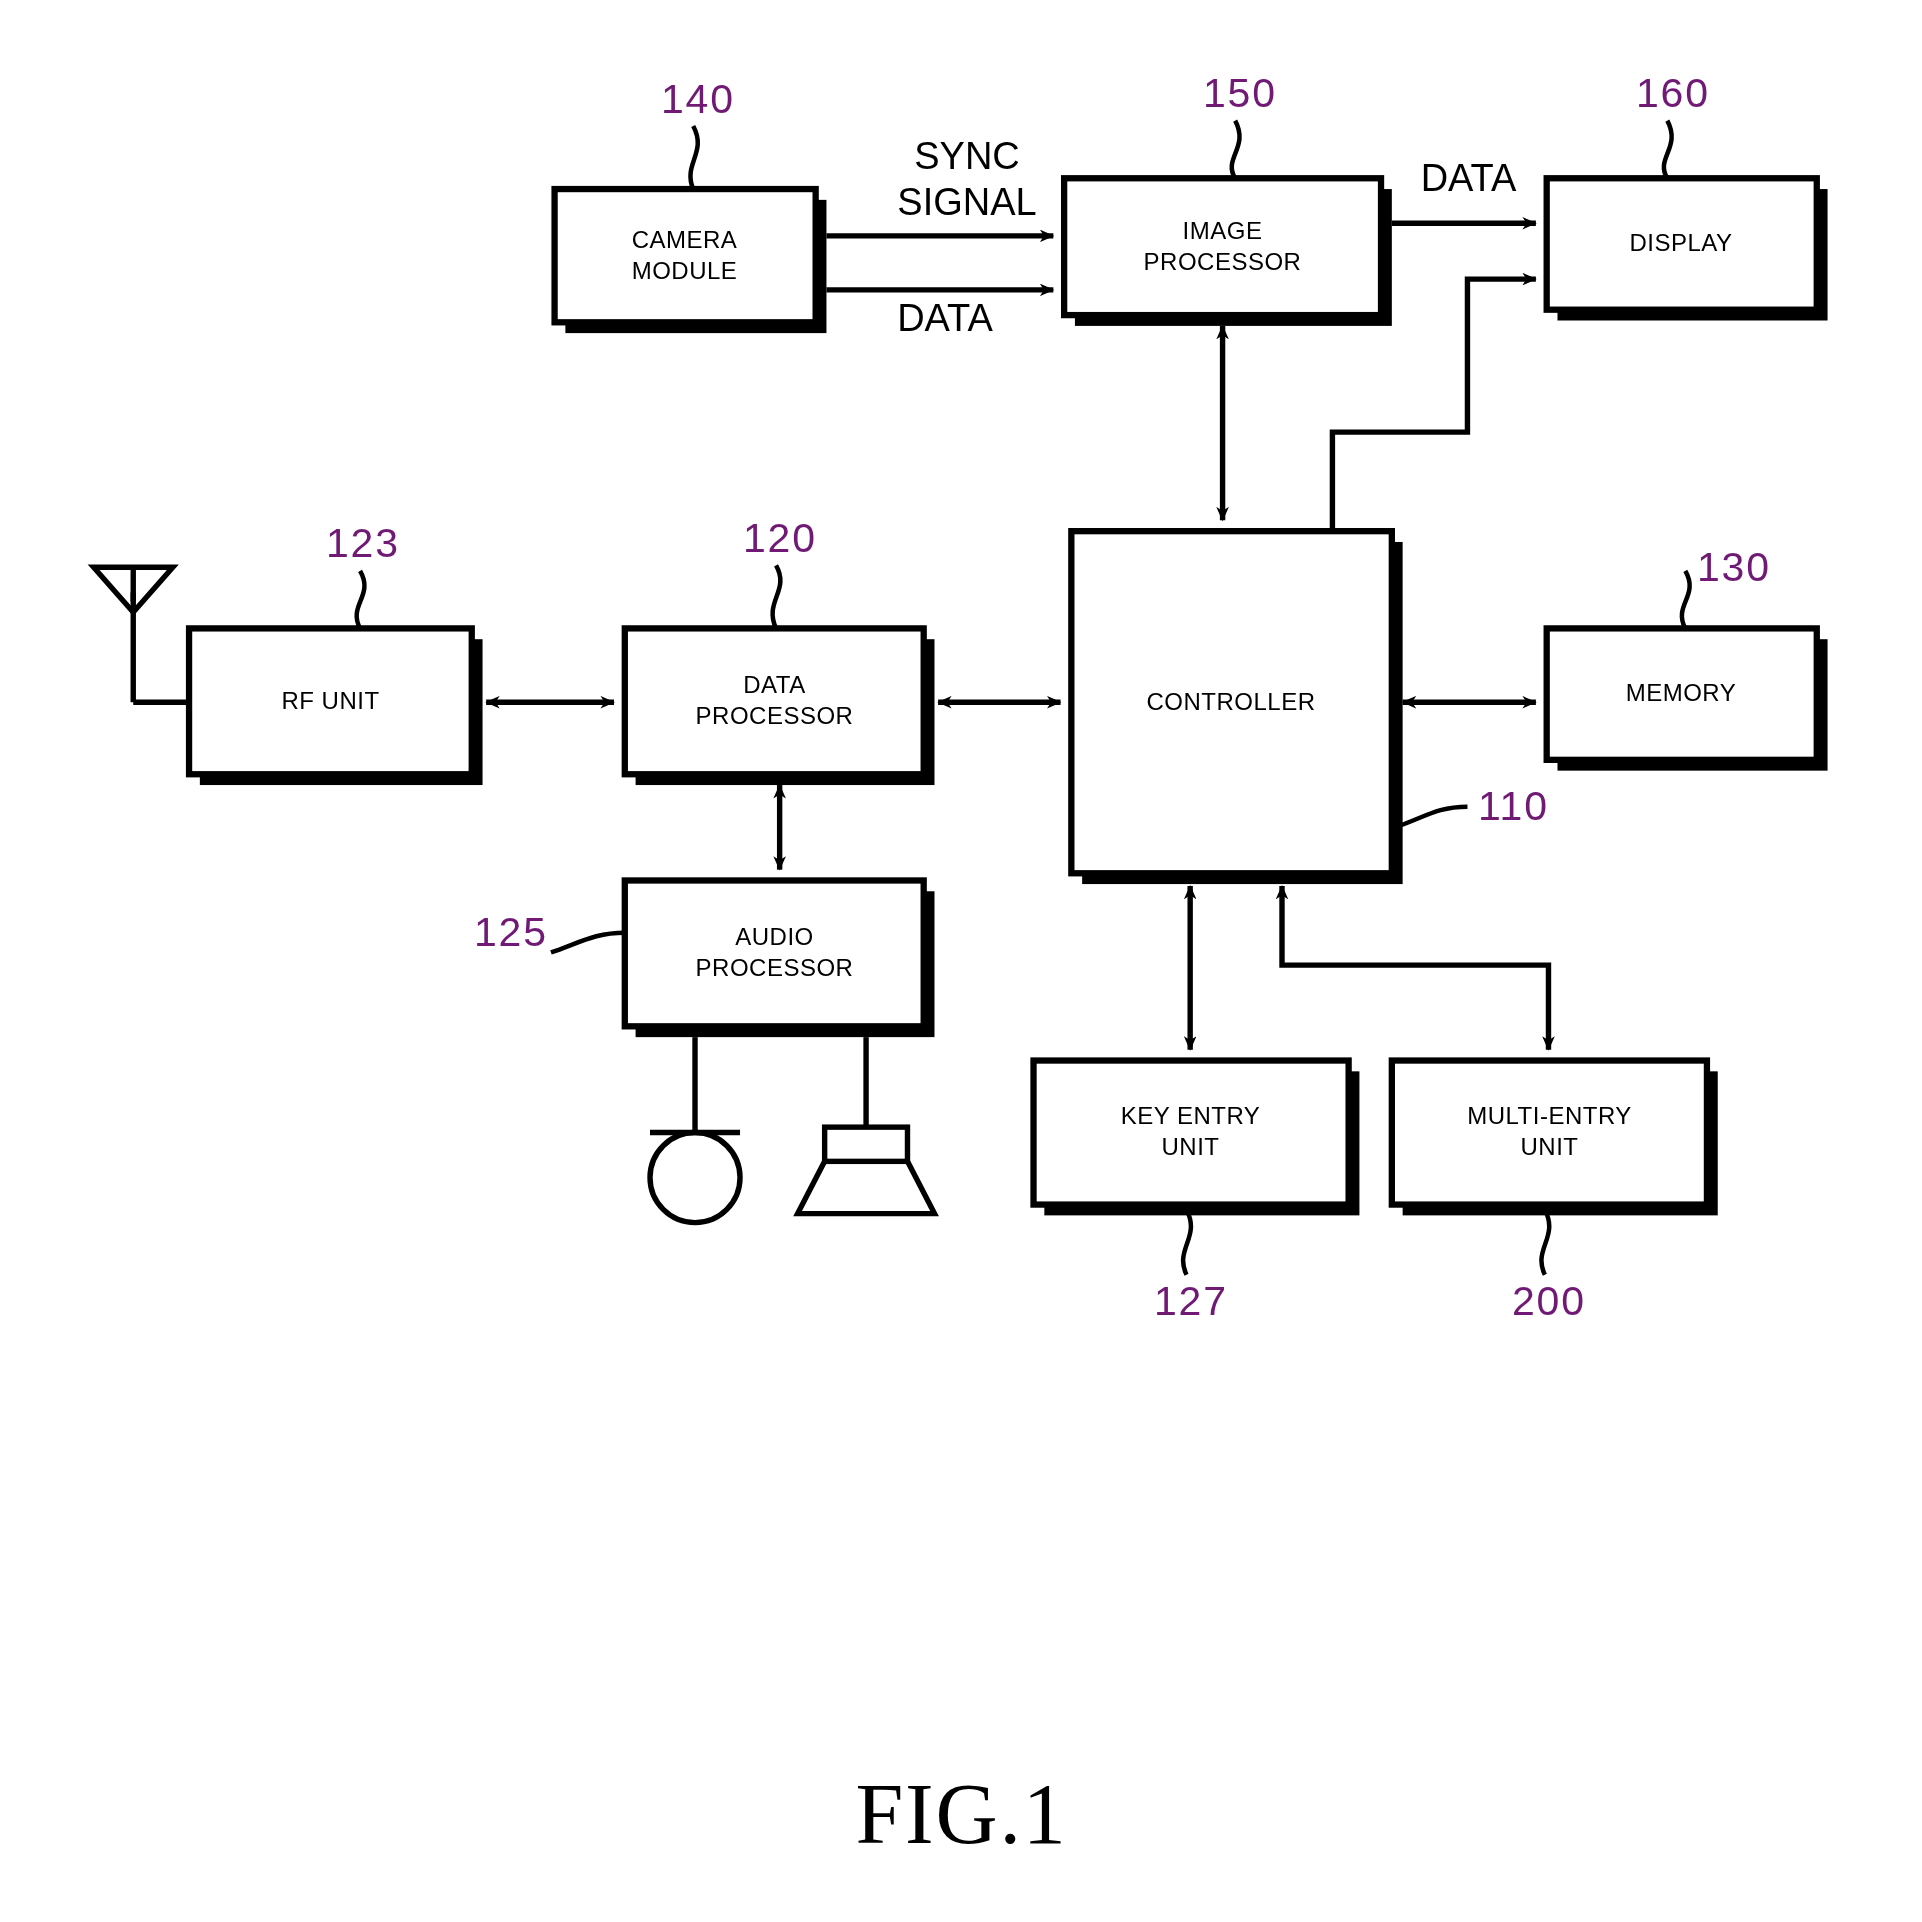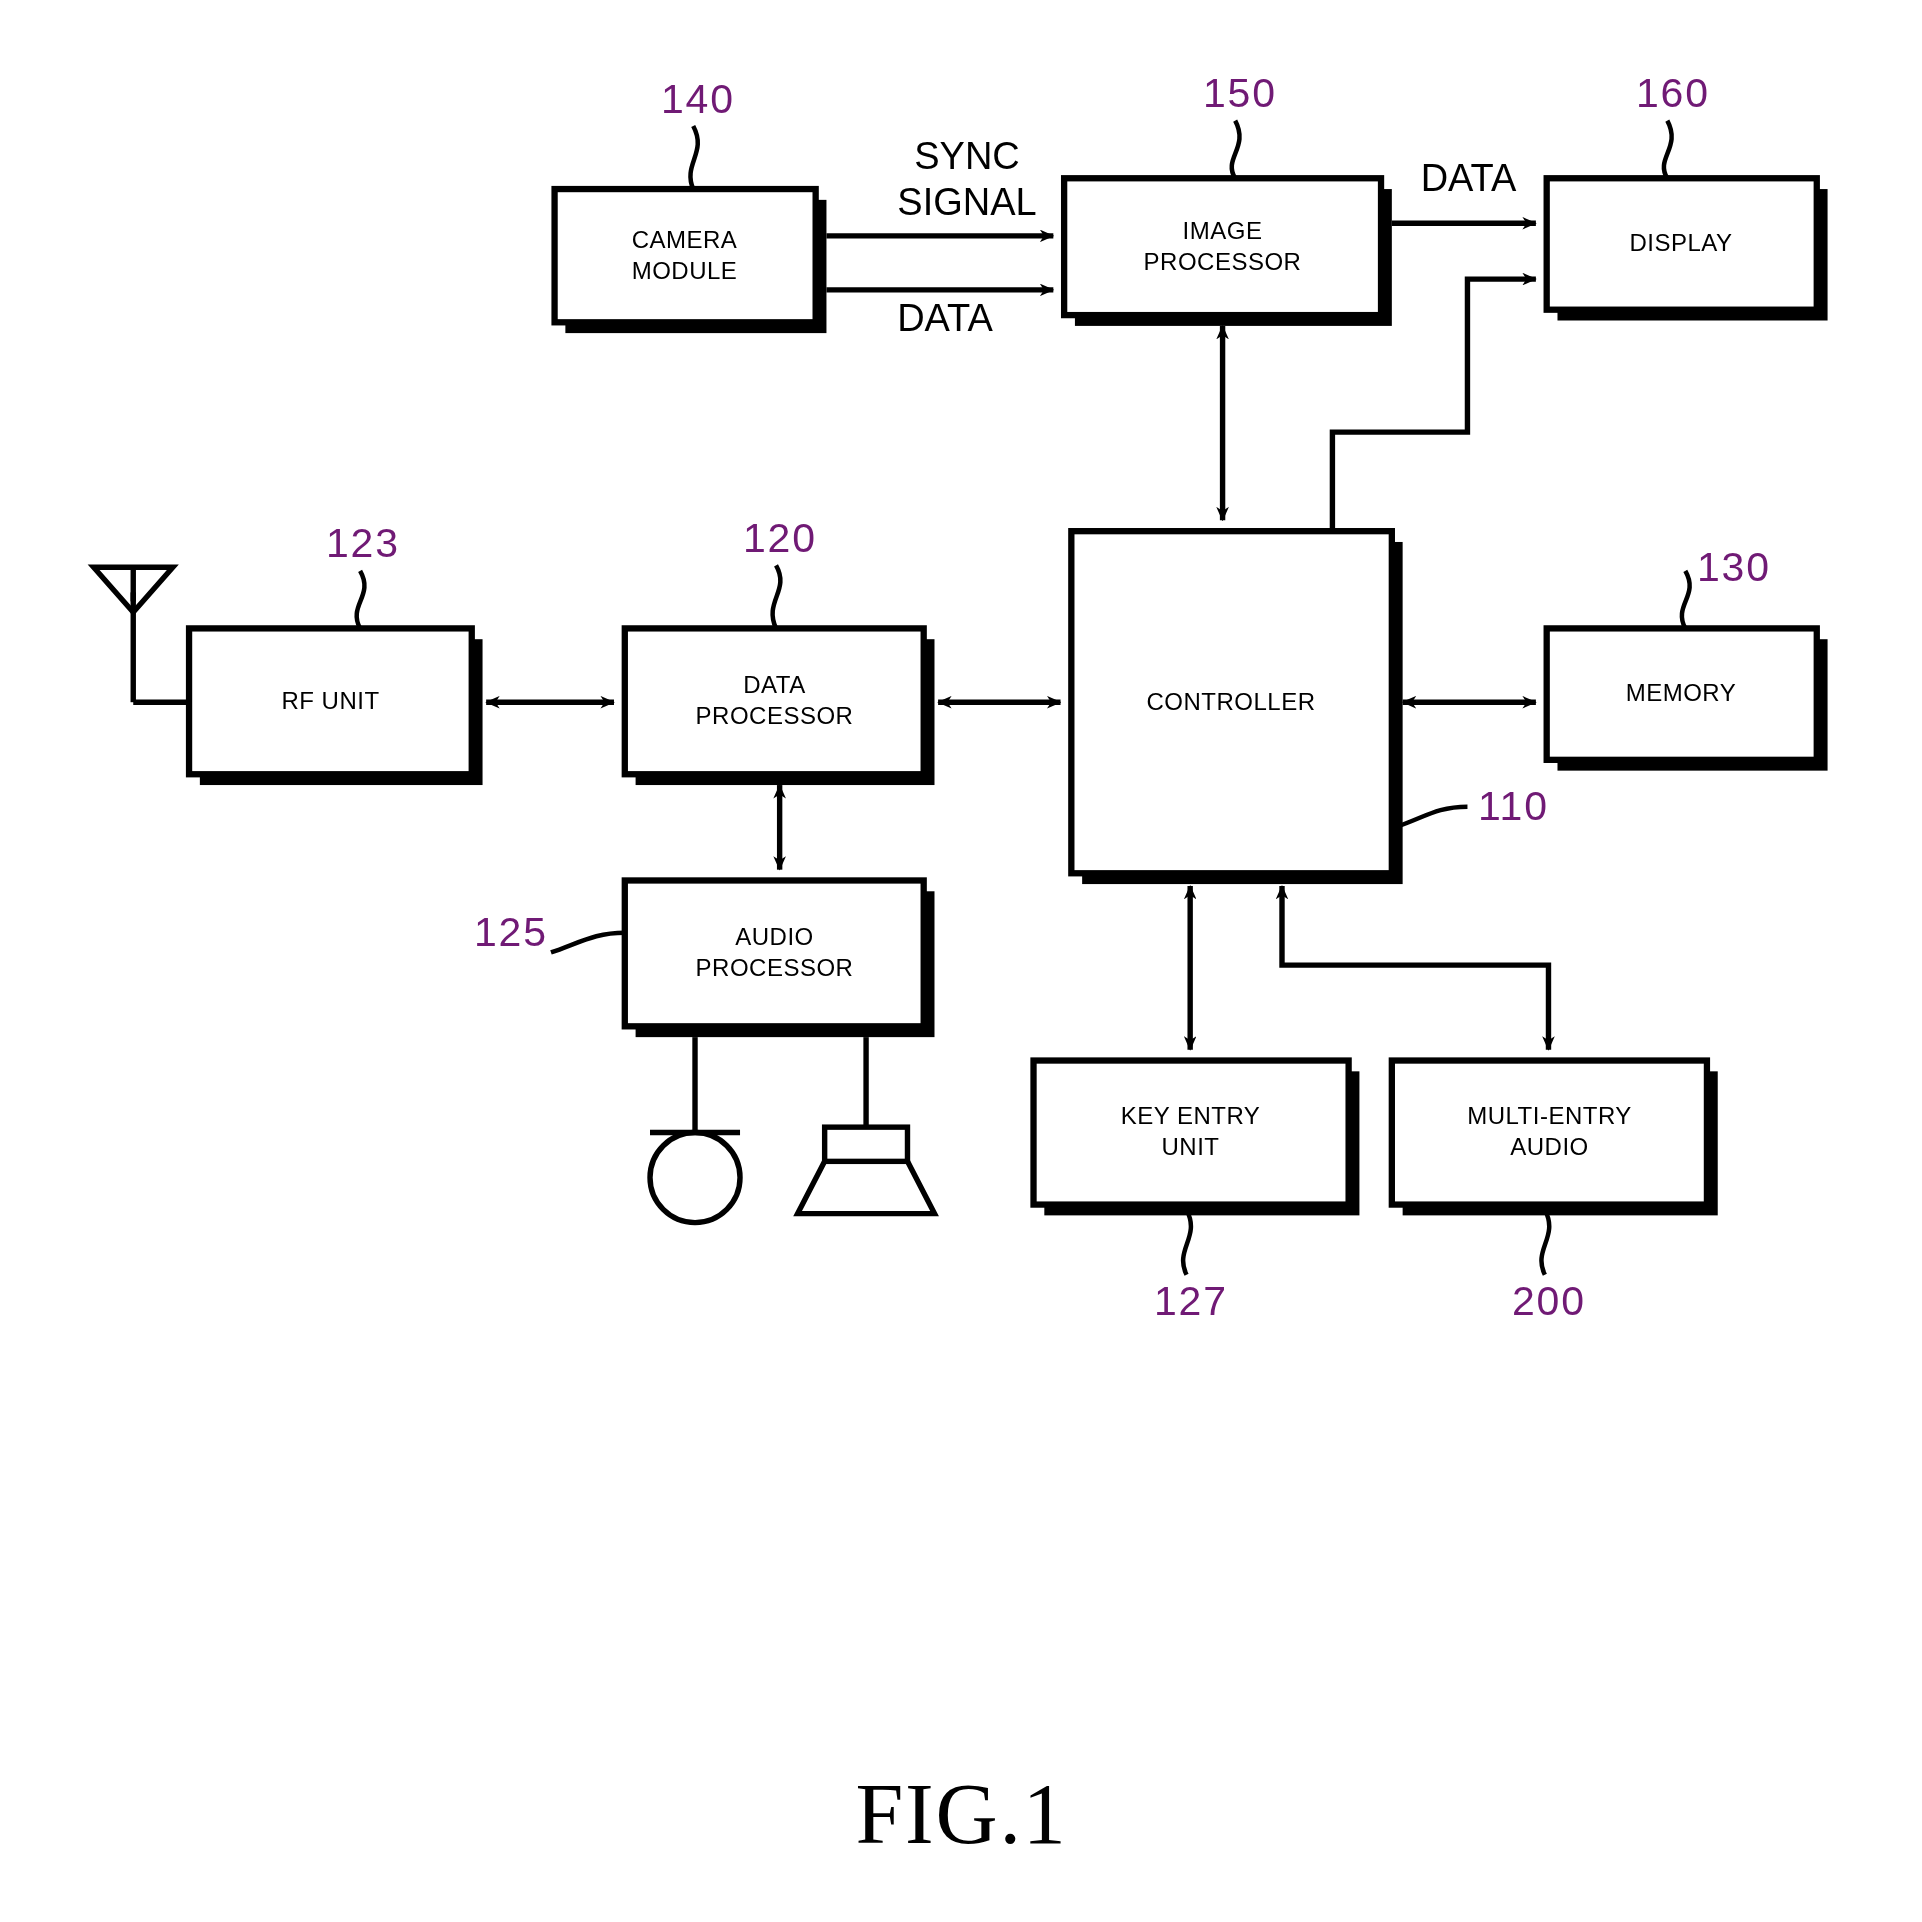--- a/index.html
+++ b/index.html
@@ -155,21 +155,21 @@
   <div class="blk-label" style="left:189px;top:628px;width:283px;height:146px;">RF UNIT</div>
   <div class="blk-label" style="left:625px;top:628px;width:299px;height:146px;">DATA
 PROCESSOR</div>
   <div class="blk-label" style="left:1546px;top:628px;width:270px;height:131px;">MEMORY</div>
   <div class="blk-label" style="left:1071px;top:531px;width:320px;height:342px;">CONTROLLER</div>
   <div class="blk-label" style="left:625px;top:880px;width:299px;height:146px;">AUDIO
 PROCESSOR</div>
   <div class="blk-label" style="left:1033px;top:1060px;width:315px;height:144px;">KEY ENTRY
 UNIT</div>
   <div class="blk-label" style="left:1392px;top:1060px;width:315px;height:144px;">MULTI-ENTRY
-AUDIO</div>
+UNIT</div>
 
   <div class="ref-num" style="left:661px;top:76px;">140</div>
   <div class="ref-num" style="left:1203px;top:70px;">150</div>
   <div class="ref-num" style="left:1636px;top:70px;">160</div>
   <div class="ref-num" style="left:326px;top:520px;">123</div>
   <div class="ref-num" style="left:743px;top:515px;">120</div>
   <div class="ref-num" style="left:1478px;top:783px;">110</div>
   <div class="ref-num" style="left:1653px;top:544px;margin-left:44px;">130</div>
   <div class="ref-num" style="left:474px;top:909px;">125</div>
   <div class="ref-num" style="left:1154px;top:1278px;">127</div>

